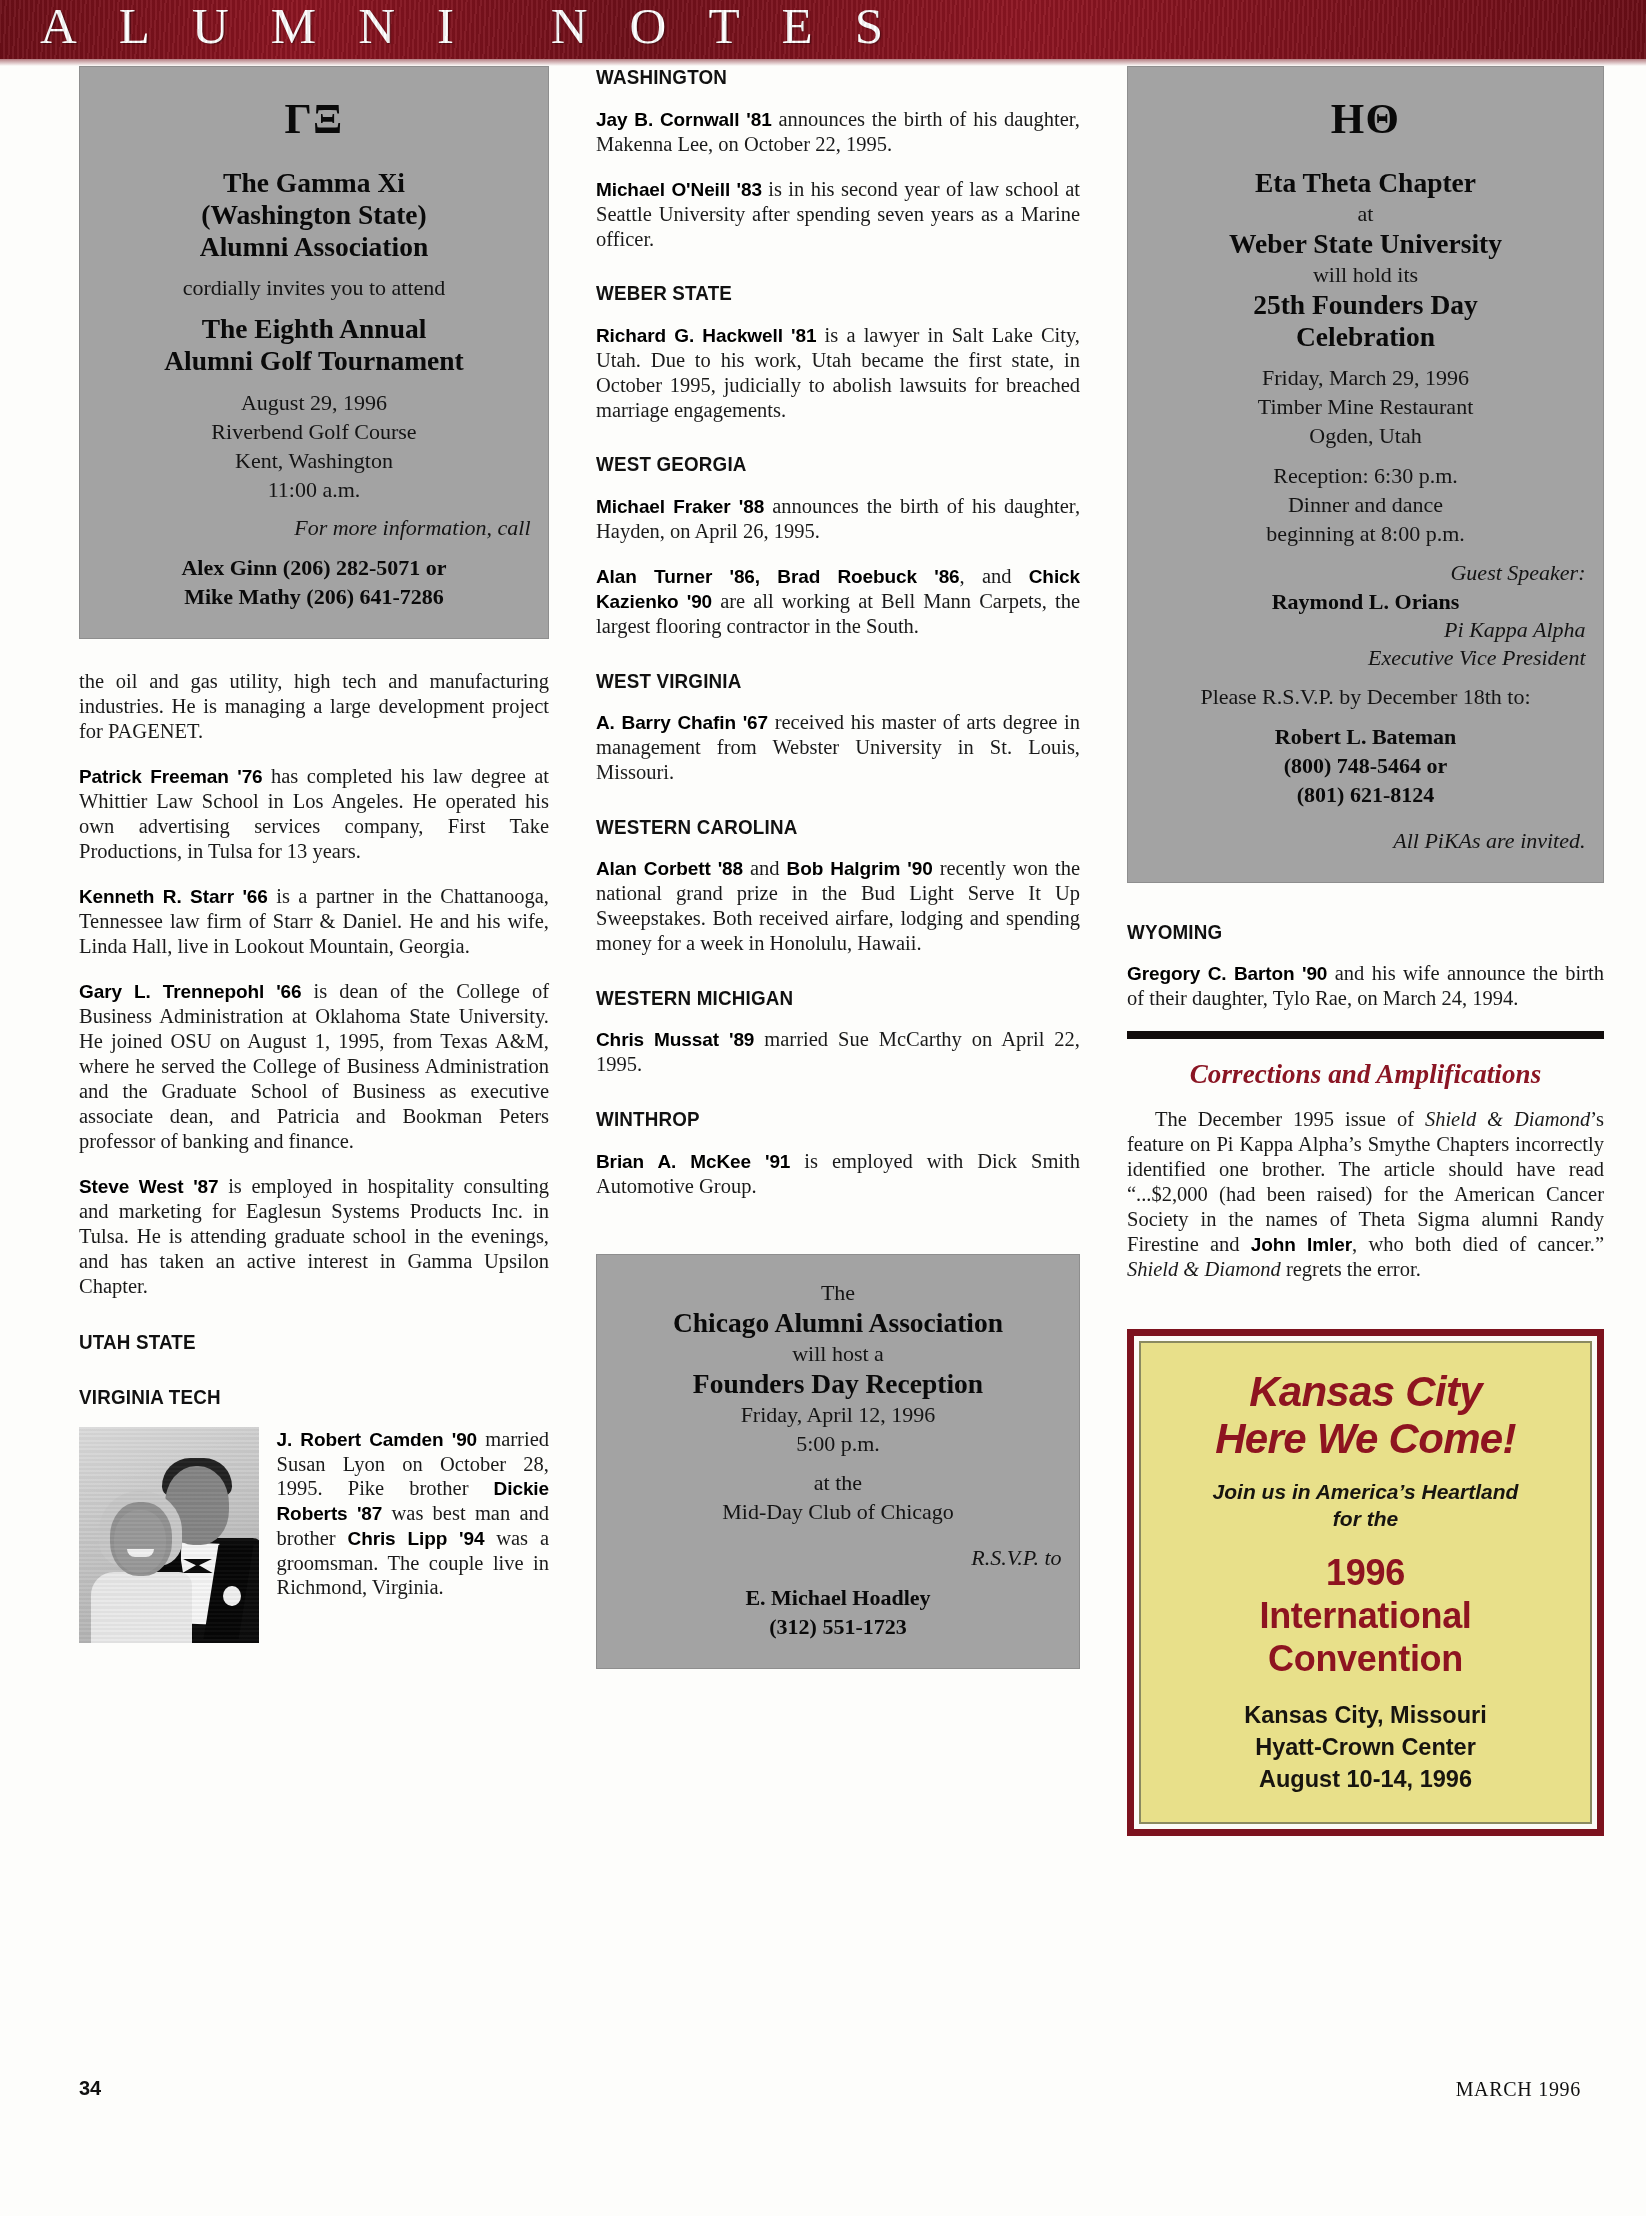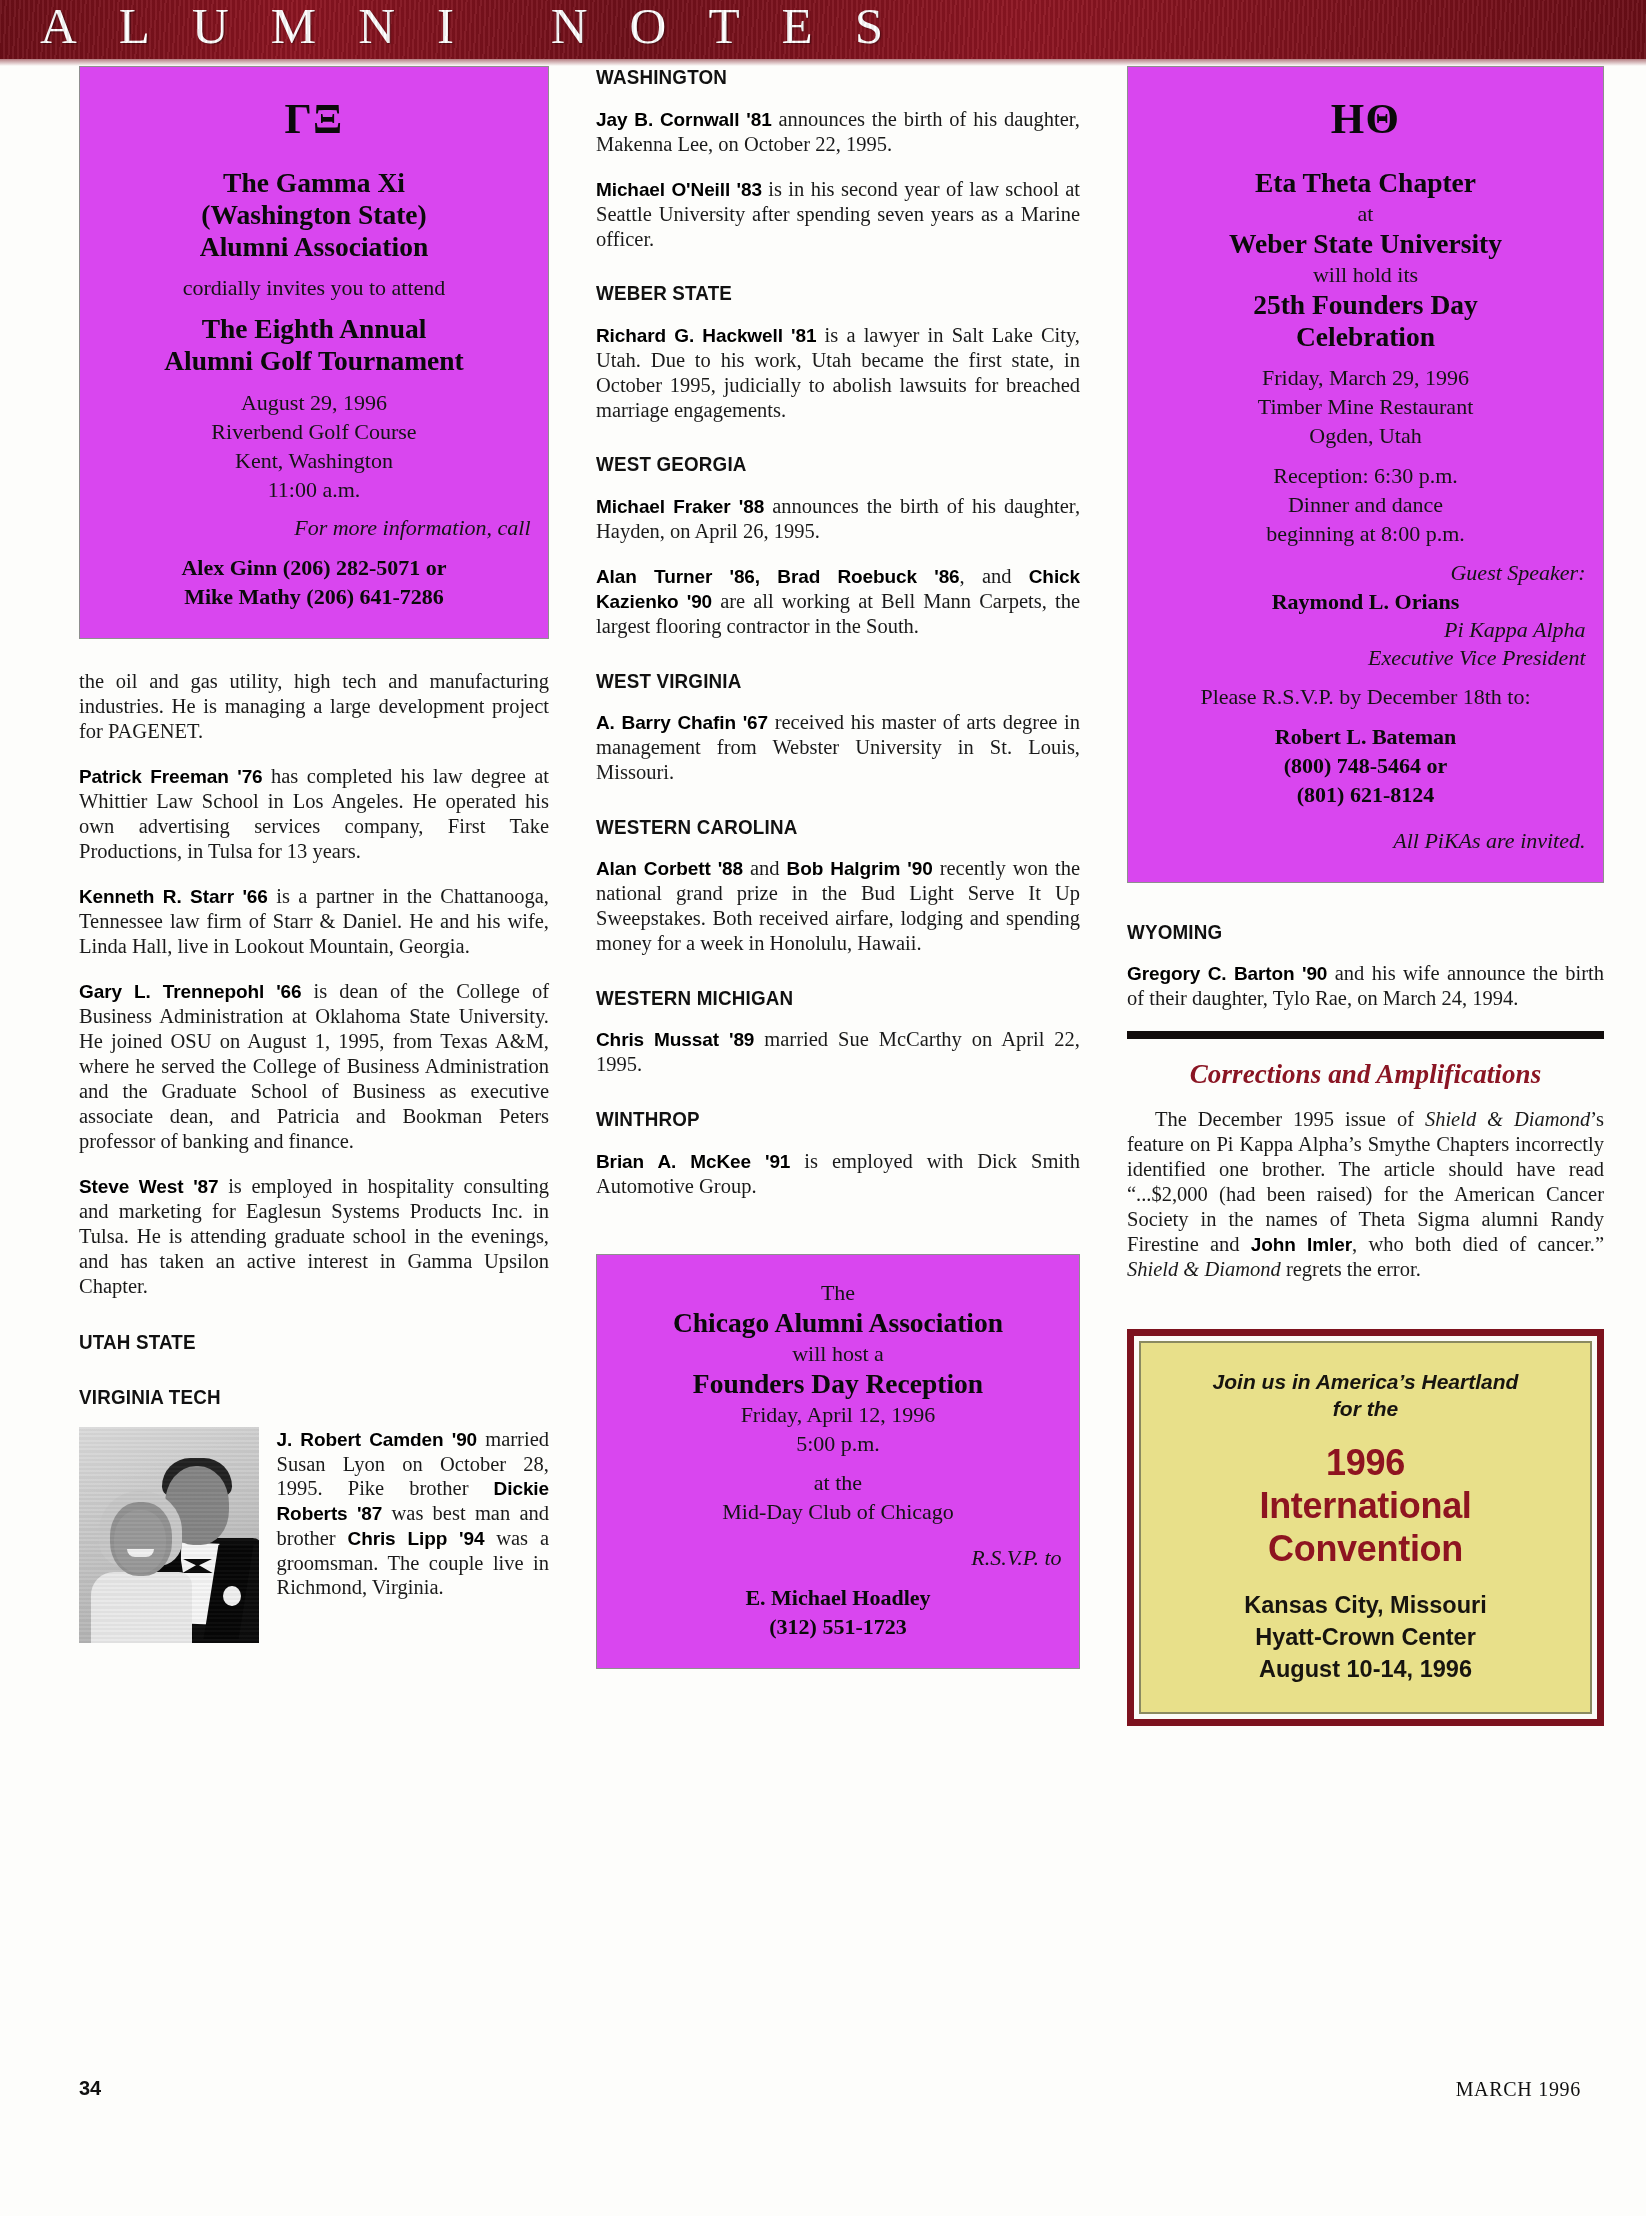--- a/index.html
+++ b/index.html
@@ -57,21 +57,21 @@
   .nm{
     font-family:"Liberation Sans", sans-serif;
     font-weight:bold;font-size:19px;color:#000;
     letter-spacing:-0.1px;
   }
   .it{font-style:italic;}
 
   
   .inv-box{
     border:1.3px solid #8e8e8e;
-    background:#d946ef;
+    background:#a3a3a3;
     box-sizing:border-box;
     text-align:center;
     padding:23px 17.5px 27px 17.5px;
   }
   .greek{
     font-family:"Liberation Serif", serif;
     font-weight:bold;font-size:43px;line-height:1;
     letter-spacing:1.3px;color:#0a0a0a;margin:6.7px 0 27px 0;
   }
   .inv-lg{font-weight:bold;font-size:27.5px;line-height:32px;color:#0a0a0a;}
@@ -309,20 +309,24 @@
     <div class="rule-thick"></div>
 
     <div class="corr-head">Corrections and Amplifications</div>
 
     <p class="corr-body"><span>The December 1995 issue of </span><span class="it">Shield &amp; Diamond</span><span>’s feature on Pi Kappa Alpha’s Smythe Chapters incorrectly identified one brother. The article should have read “...$2,000 (had been raised) for the American Cancer Society in the names of Theta Sigma alumni Randy Firestine and </span><span class="nm">John Imler</span><span>, who both died of cancer.” </span><span class="it">Shield &amp; Diamond</span><span> regrets the error.</span></p>
 
     <div style="height:47px"></div>
 
     <div class="kc-ad">
       <div class="kc-inner">
+        <div class="kc-h1">
+          <div>Kansas City</div>
+          <div>Here We Come!</div>
+        </div>
         <div class="kc-join">
           <div>Join us in America’s Heartland</div>
           <div>for the</div>
         </div>
         <div class="kc-h2">
           <div>1996</div>
           <div>International</div>
           <div>Convention</div>
         </div>
         <div class="kc-foot">

